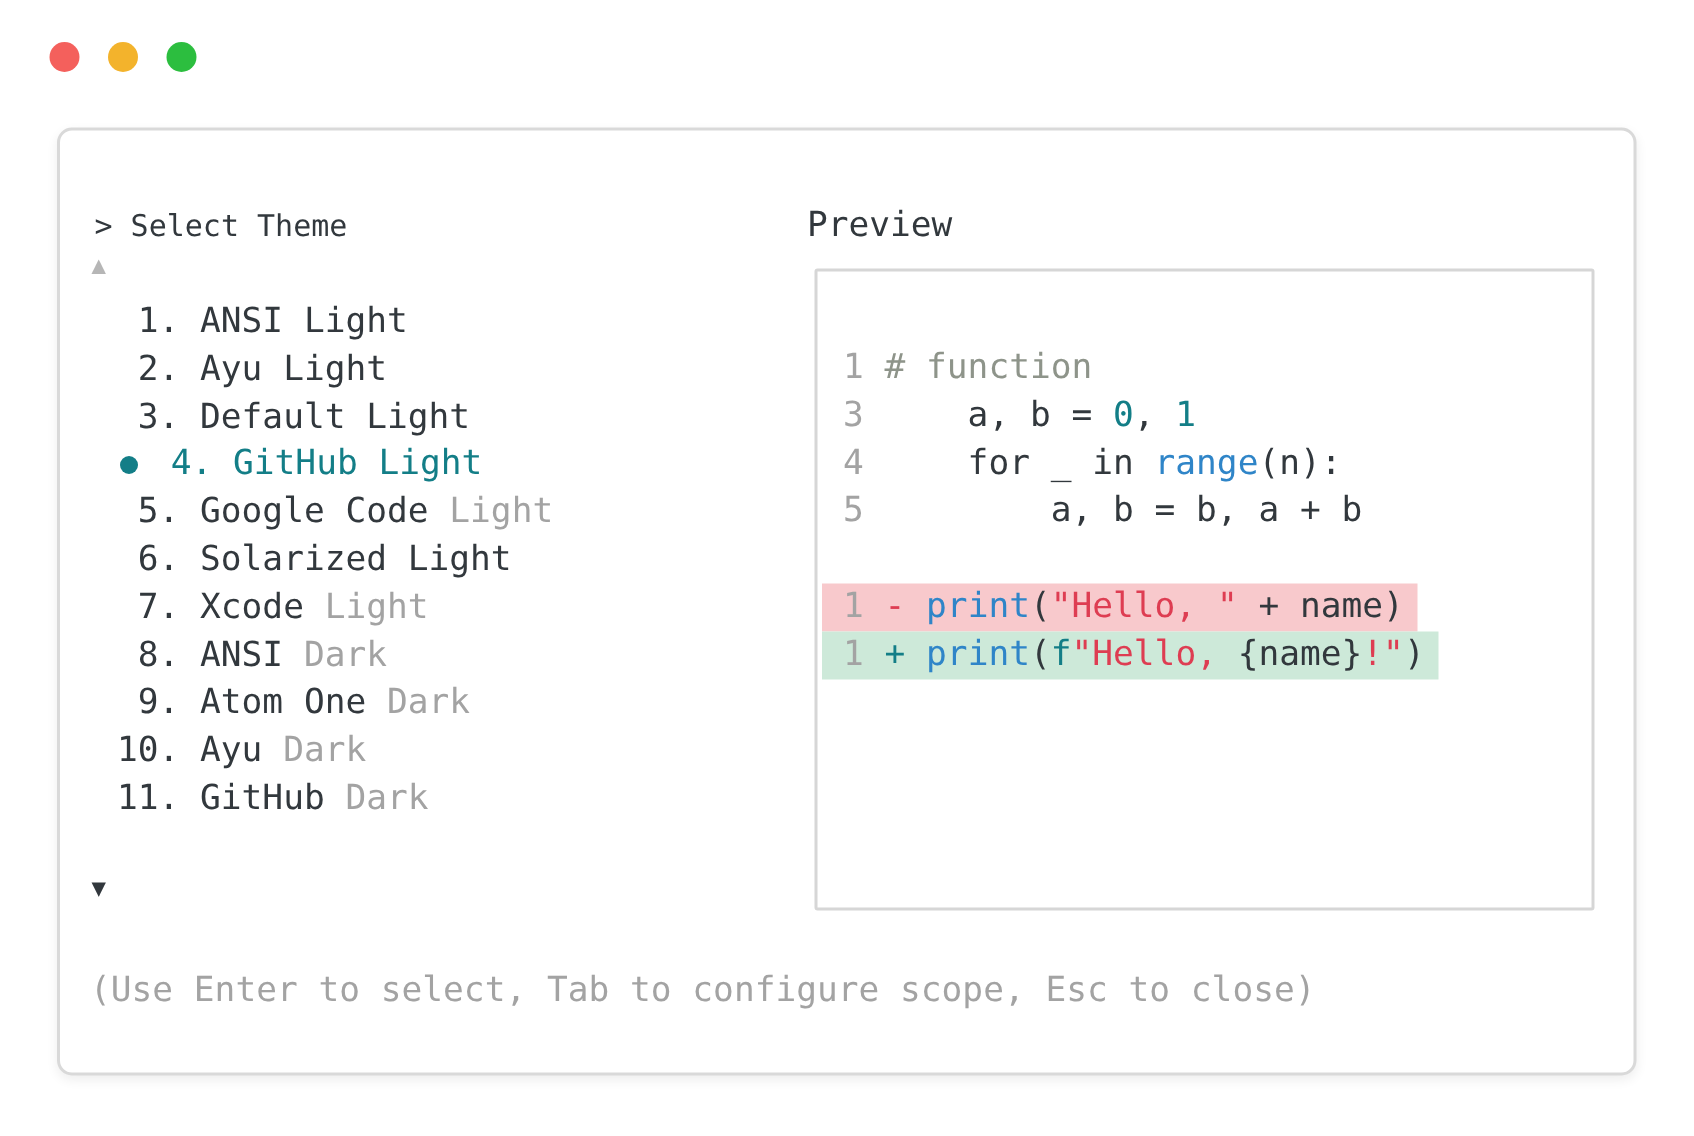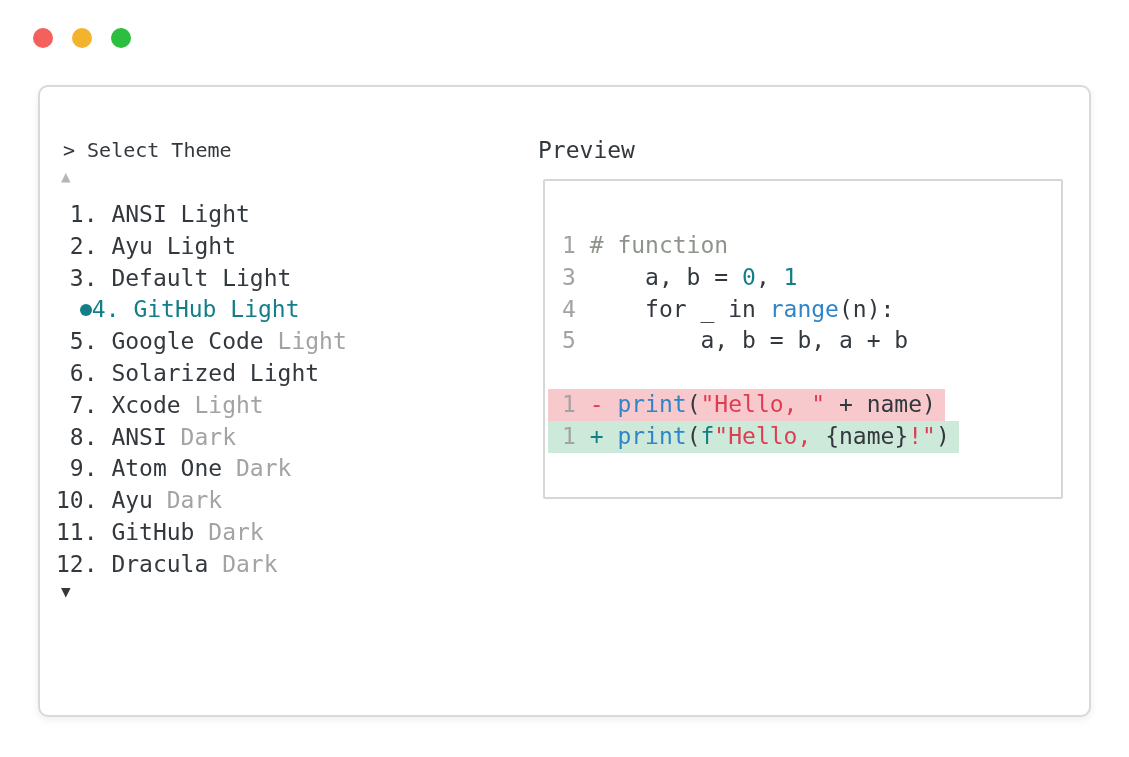--- a/index.html
+++ b/index.html
@@ -15,30 +15,30 @@
            background:#fff; border:2px solid var(--panel-border,#d9d9d9); border-radius:10px;
            box-shadow:0 3px 8px rgba(0,0,0,0.07); }
 
   .prompt { position:absolute; left:23px; top:50px; font-size:20px; line-height:26px; color:var(--text-dark); white-space:pre; }
   .preview-label { position:absolute; left:498px; top:50px; font-size:23px; line-height:26px; color:var(--text-dark); }
 
   .scroll-up   { position:absolute; left:21px; top:81px;  font-size:16px; line-height:18px; color:var(--arrow-light,#b6b6b6); cursor:pointer; }
   .scroll-down { position:absolute; left:21px; top:496px; font-size:16px; line-height:18px; color:var(--text-dark); cursor:pointer; }
 
   .theme-list { position:absolute; left:0; top:112px; width:500px; list-style:none; font-size:23px; }
-  .theme-list li { position:relative; height:31.8px; line-height:31.8px; padding-left:16px; white-space:pre; cursor:pointer; }
+  .theme-list li { position:relative; height:31.8px; line-height:31.8px; padding-left:38px; white-space:pre; cursor:pointer; }
   .theme-list .num { display:inline-block; width:3ch; text-align:right; margin-right:1ch; }
   .theme-list .muted { color:var(--text-gray,#a3a3a3); margin-left:1ch; }
   .theme-list li.selected { color:var(--teal,#137e87);margin-left:22px; }
   .bullet { position:absolute; left:18px; top:10px; width:12px; height:12px; border-radius:50%; background:var(--teal,#137e87); }
 
   .hint { position:absolute; left:20px; top:559px; font-size:23px; line-height:28px; color:var(--text-gray,#a3a3a3); white-space:pre; }
 
   
-  .preview-box { position:absolute; left:503px; top:92px; width:520px; height:320px;
+  .preview-box { position:absolute; left:503px; top:92px; width:520px; height:428px;
                  border:2px solid var(--preview-border,#d6d6d6); border-radius:2px; background:#fff; }
   .code { position:absolute; left:17px; top:49px; font-size:23px; }
   .code-line { height:31.8px; line-height:31.8px; white-space:pre; width:fit-content; }
   .code-line .lnum { color:var(--text-gray,#a3a3a3); display:inline-block; width:1ch; text-align:right; margin-right:1ch; }
   .code-line.removed { background:var(--removed-bg,#f8c9cc); padding:0 9px 0 14px; margin-left:-14px; }
   .code-line.added   { background:var(--added-bg,#cde9d9);  padding:0 9px 0 14px; margin-left:-14px; }
 
   .c-dark   { color:var(--text-dark,#32383d); }
   .c-comment{ color:var(--comment,#8e948a); }
   .c-func   { color:var(--func-red,#a8332b); }
@@ -66,30 +66,30 @@
       <li><span class="num">2.</span><span class="nm">Ayu Light</span></li>
       <li><span class="num">3.</span><span class="nm">Default Light</span></li>
       <li class="selected"><span class="num">4.</span><span class="nm">GitHub Light</span><span class="bullet"></span></li>
       <li><span class="num">5.</span><span class="nm">Google Code</span><span class="muted">Light</span></li>
       <li><span class="num">6.</span><span class="nm">Solarized Light</span></li>
       <li><span class="num">7.</span><span class="nm">Xcode</span><span class="muted">Light</span></li>
       <li><span class="num">8.</span><span class="nm">ANSI</span><span class="muted">Dark</span></li>
       <li><span class="num">9.</span><span class="nm">Atom One</span><span class="muted">Dark</span></li>
       <li><span class="num">10.</span><span class="nm">Ayu</span><span class="muted">Dark</span></li>
       <li><span class="num">11.</span><span class="nm">GitHub</span><span class="muted">Dark</span></li>
-      <li><span class="num">12.</span><span class="nm">Dracula</span><span class="muted">Dark</span></li>
     </ul>
 
   <div class="scroll-down">▼</div>
 
   <div class="preview-box">
     <div class="code" id="code">
         <div class="code-line"><span class="lnum">1</span><span class="c-comment"># function</span></div>
         <div class="code-line"><span class="lnum">3</span><span class="c-dark">    a, b = </span><span class="c-teal">0</span><span class="c-dark">, </span><span class="c-teal">1</span></div>
         <div class="code-line"><span class="lnum">4</span><span class="c-dark">    for _ in </span><span class="c-blue">range</span><span class="c-dark">(n):</span></div>
         <div class="code-line"><span class="lnum">5</span><span class="c-dark">        a, b = b, a + b</span></div>
         <div class="code-line"><span class="lnum"></span></div>
         <div class="code-line removed"><span class="lnum">1</span><span class="c-string">- </span><span class="c-blue">print</span><span class="c-dark">(</span><span class="c-string">"Hello, "</span><span class="c-dark"> + name)</span></div>
         <div class="code-line added"><span class="lnum">1</span><span class="c-teal">+ </span><span class="c-blue">print</span><span class="c-dark">(</span><span class="c-teal">f</span><span class="c-string">"Hello, </span><span class="c-dark">{name}</span><span class="c-string">!"</span><span class="c-dark">)</span></div>
       </div>
   </div>
 
+  <div class="hint">(Use Enter to select, Tab to configure scope, Esc to close)</div>
 </div>
 
 </body></html>

